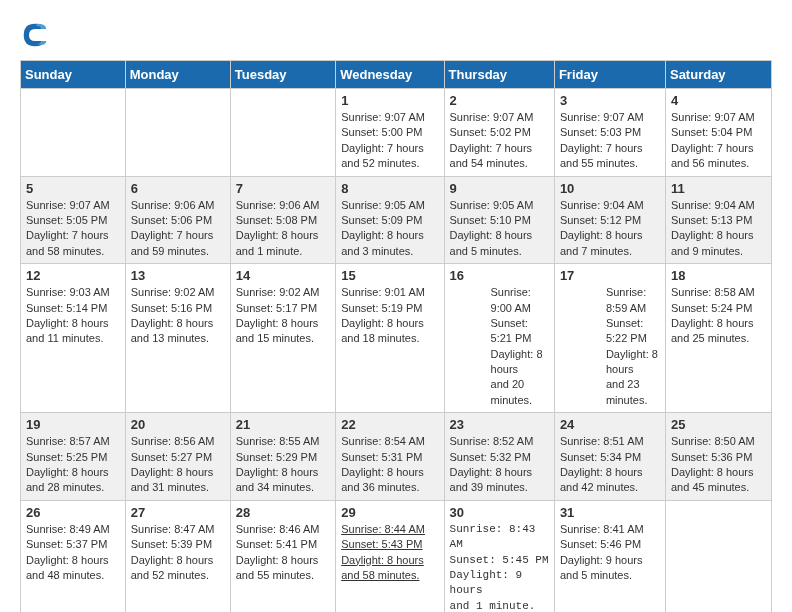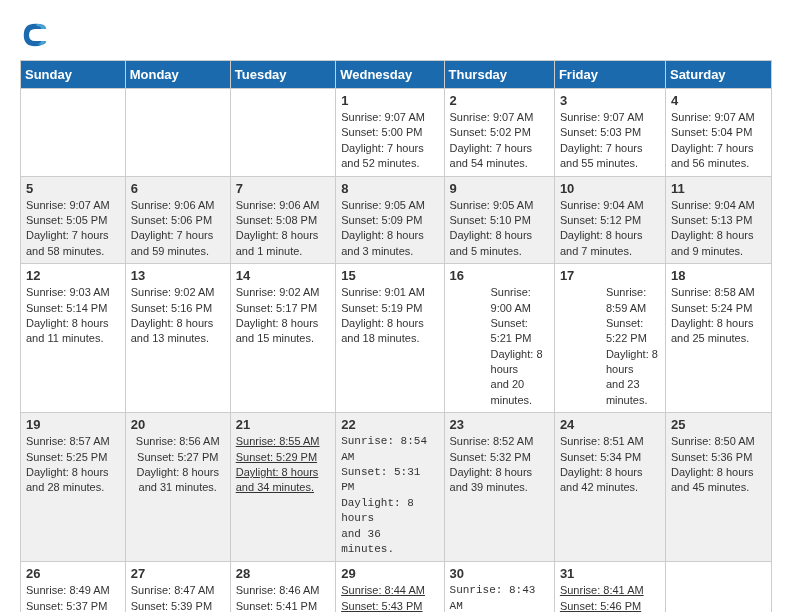--- a/index.html
+++ b/index.html
@@ -261,35 +261,35 @@
       <tr class="row-shaded">
         <td>
           <span class="day-number">19</span>
           <div class="day-info" style="white-space: pre-line;">Sunrise: 8:57 AM
 Sunset: 5:25 PM
 Daylight: 8 hours
 and 28 minutes.</div>
         </td>
         <td>
           <span class="day-number">20</span>
-          <div class="day-info" style="white-space: pre-line; text-align: center;">Sunrise: 8:56 AM
+          <div class="day-info" style="white-space: pre-line;">Sunrise: 8:56 AM
 Sunset: 5:27 PM
 Daylight: 8 hours
 and 31 minutes.</div>
         </td>
         <td>
           <span class="day-number">21</span>
-          <div class="day-info" style="white-space: pre-line; text-decoration: underline;">Sunrise: 8:55 AM
+          <div class="day-info" style="white-space: pre-line;">Sunrise: 8:55 AM
 Sunset: 5:29 PM
 Daylight: 8 hours
 and 34 minutes.</div>
         </td>
         <td>
           <span class="day-number">22</span>
-          <div class="day-info" style="white-space: pre-line; font-family: Liberation Mono, monospace;">Sunrise: 8:54 AM
+          <div class="day-info" style="white-space: pre-line;">Sunrise: 8:54 AM
 Sunset: 5:31 PM
 Daylight: 8 hours
 and 36 minutes.</div>
         </td>
         <td>
           <span class="day-number">23</span>
           <div class="day-info" style="white-space: pre-line;">Sunrise: 8:52 AM
 Sunset: 5:32 PM
 Daylight: 8 hours
 and 39 minutes.</div>
@@ -340,21 +340,21 @@
         </td>
         <td>
           <span class="day-number">30</span>
           <div class="day-info" style="white-space: pre-line; font-family: Liberation Mono, monospace;">Sunrise: 8:43 AM
 Sunset: 5:45 PM
 Daylight: 9 hours
 and 1 minute.</div>
         </td>
         <td>
           <span class="day-number">31</span>
-          <div class="day-info" style="white-space: pre-line; text-decoration: underline;">Sunrise: 8:41 AM
+          <div class="day-info" style="white-space: pre-line;">Sunrise: 8:41 AM
 Sunset: 5:46 PM
 Daylight: 9 hours
 and 5 minutes.</div>
         </td>
         <td class="empty-cell"></td>
       </tr>
     </tbody>
 </table>
 
 </body></html>

